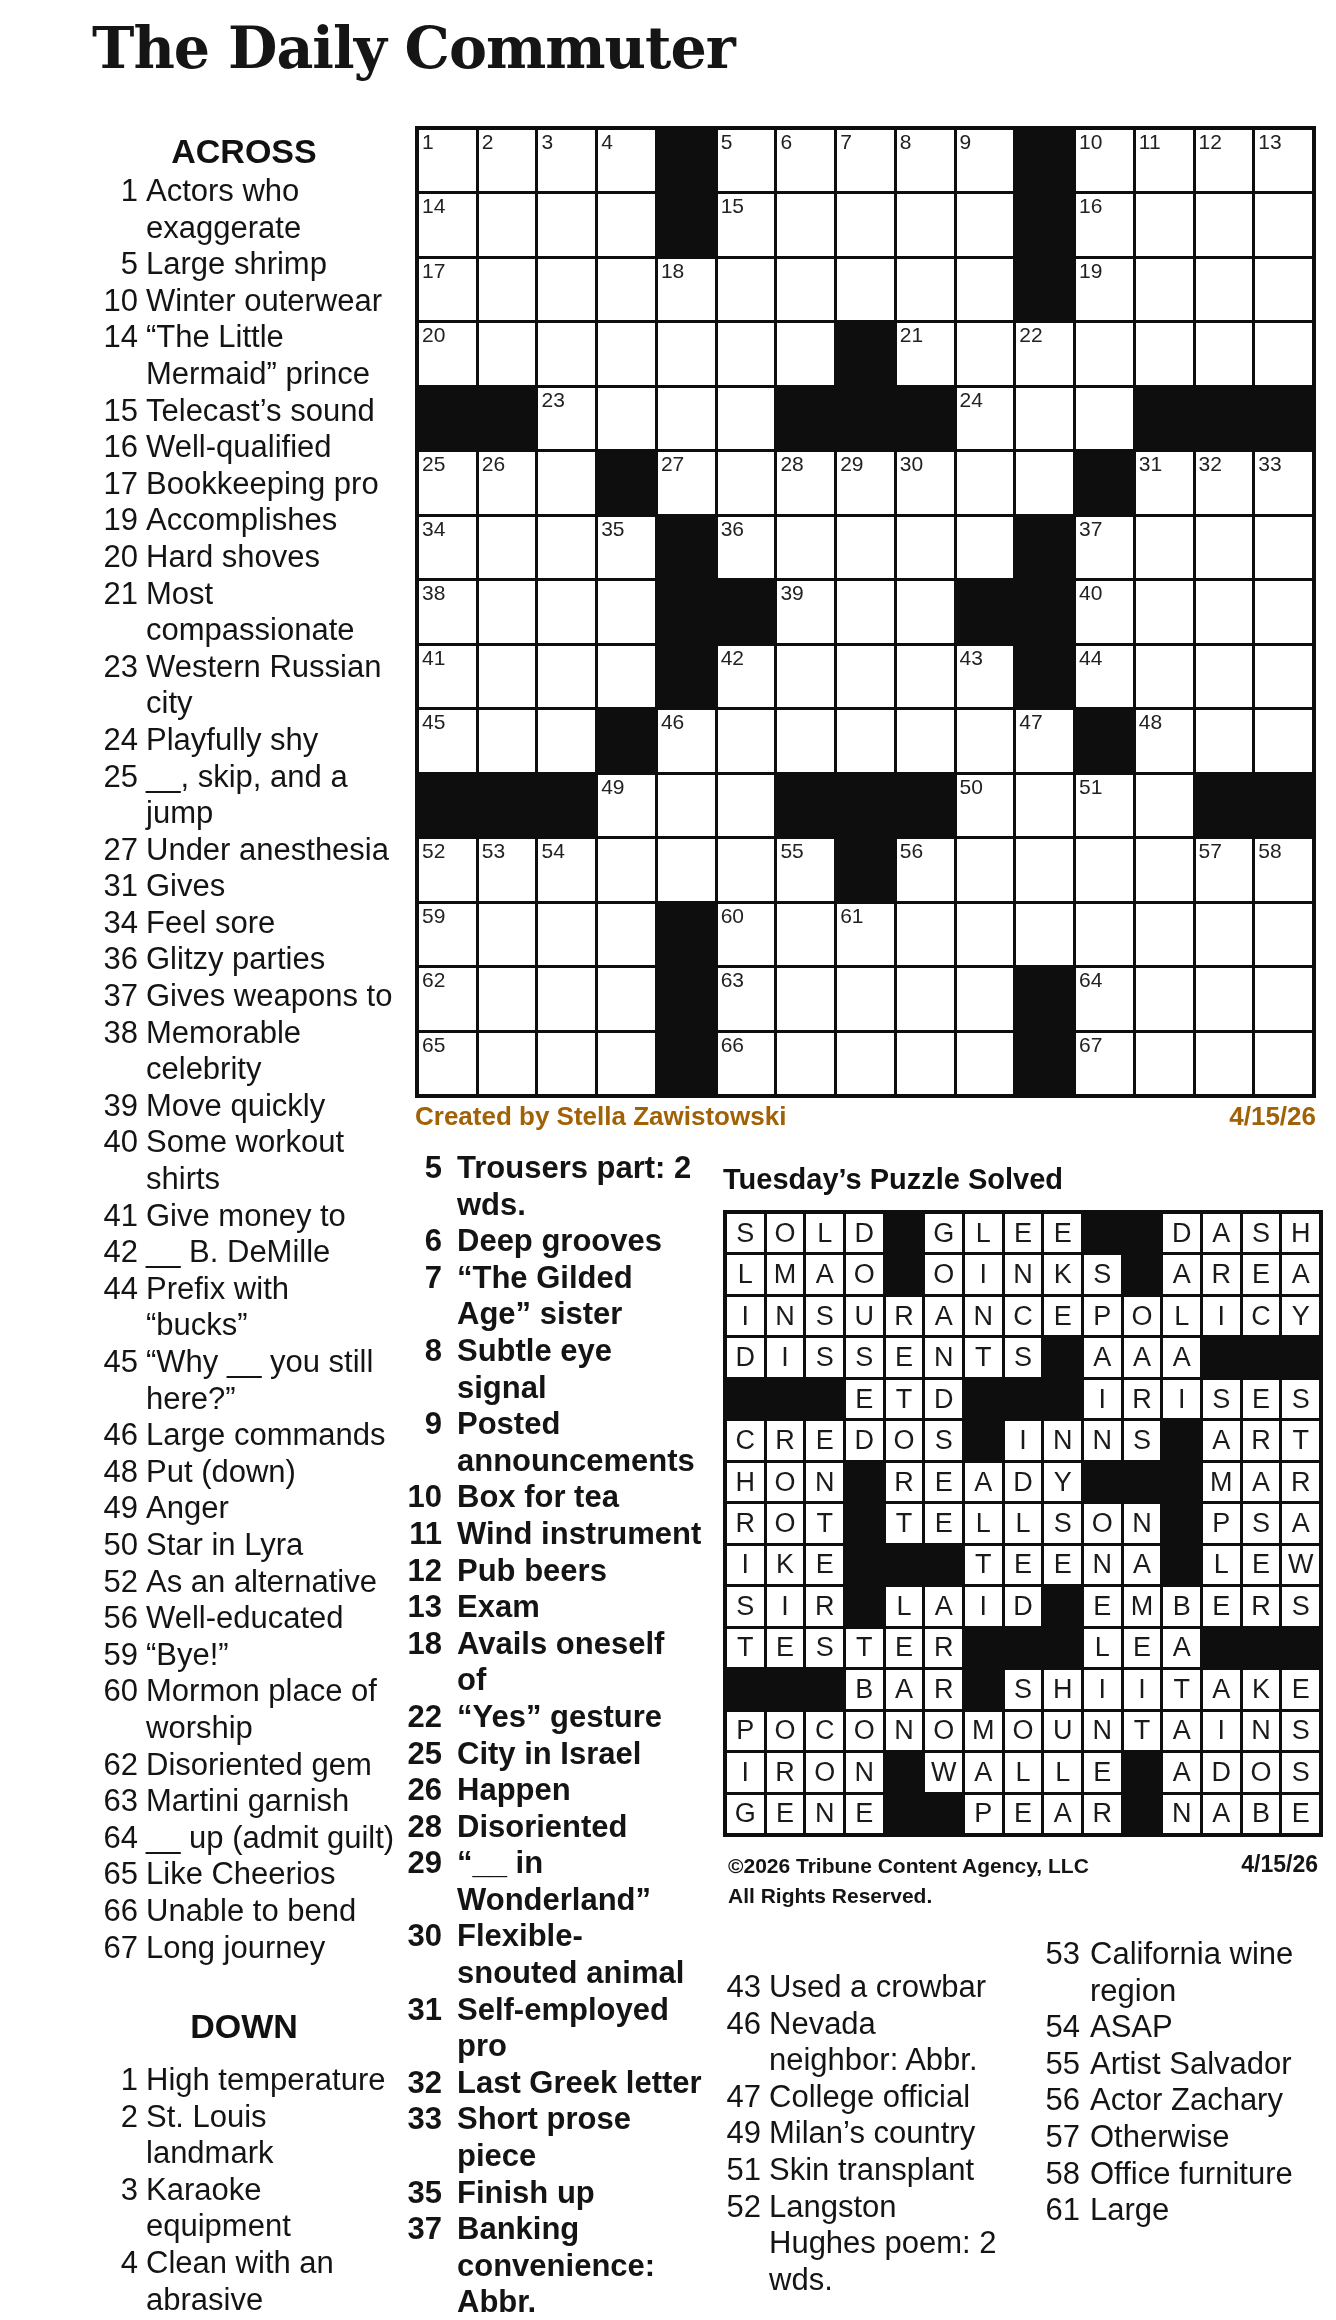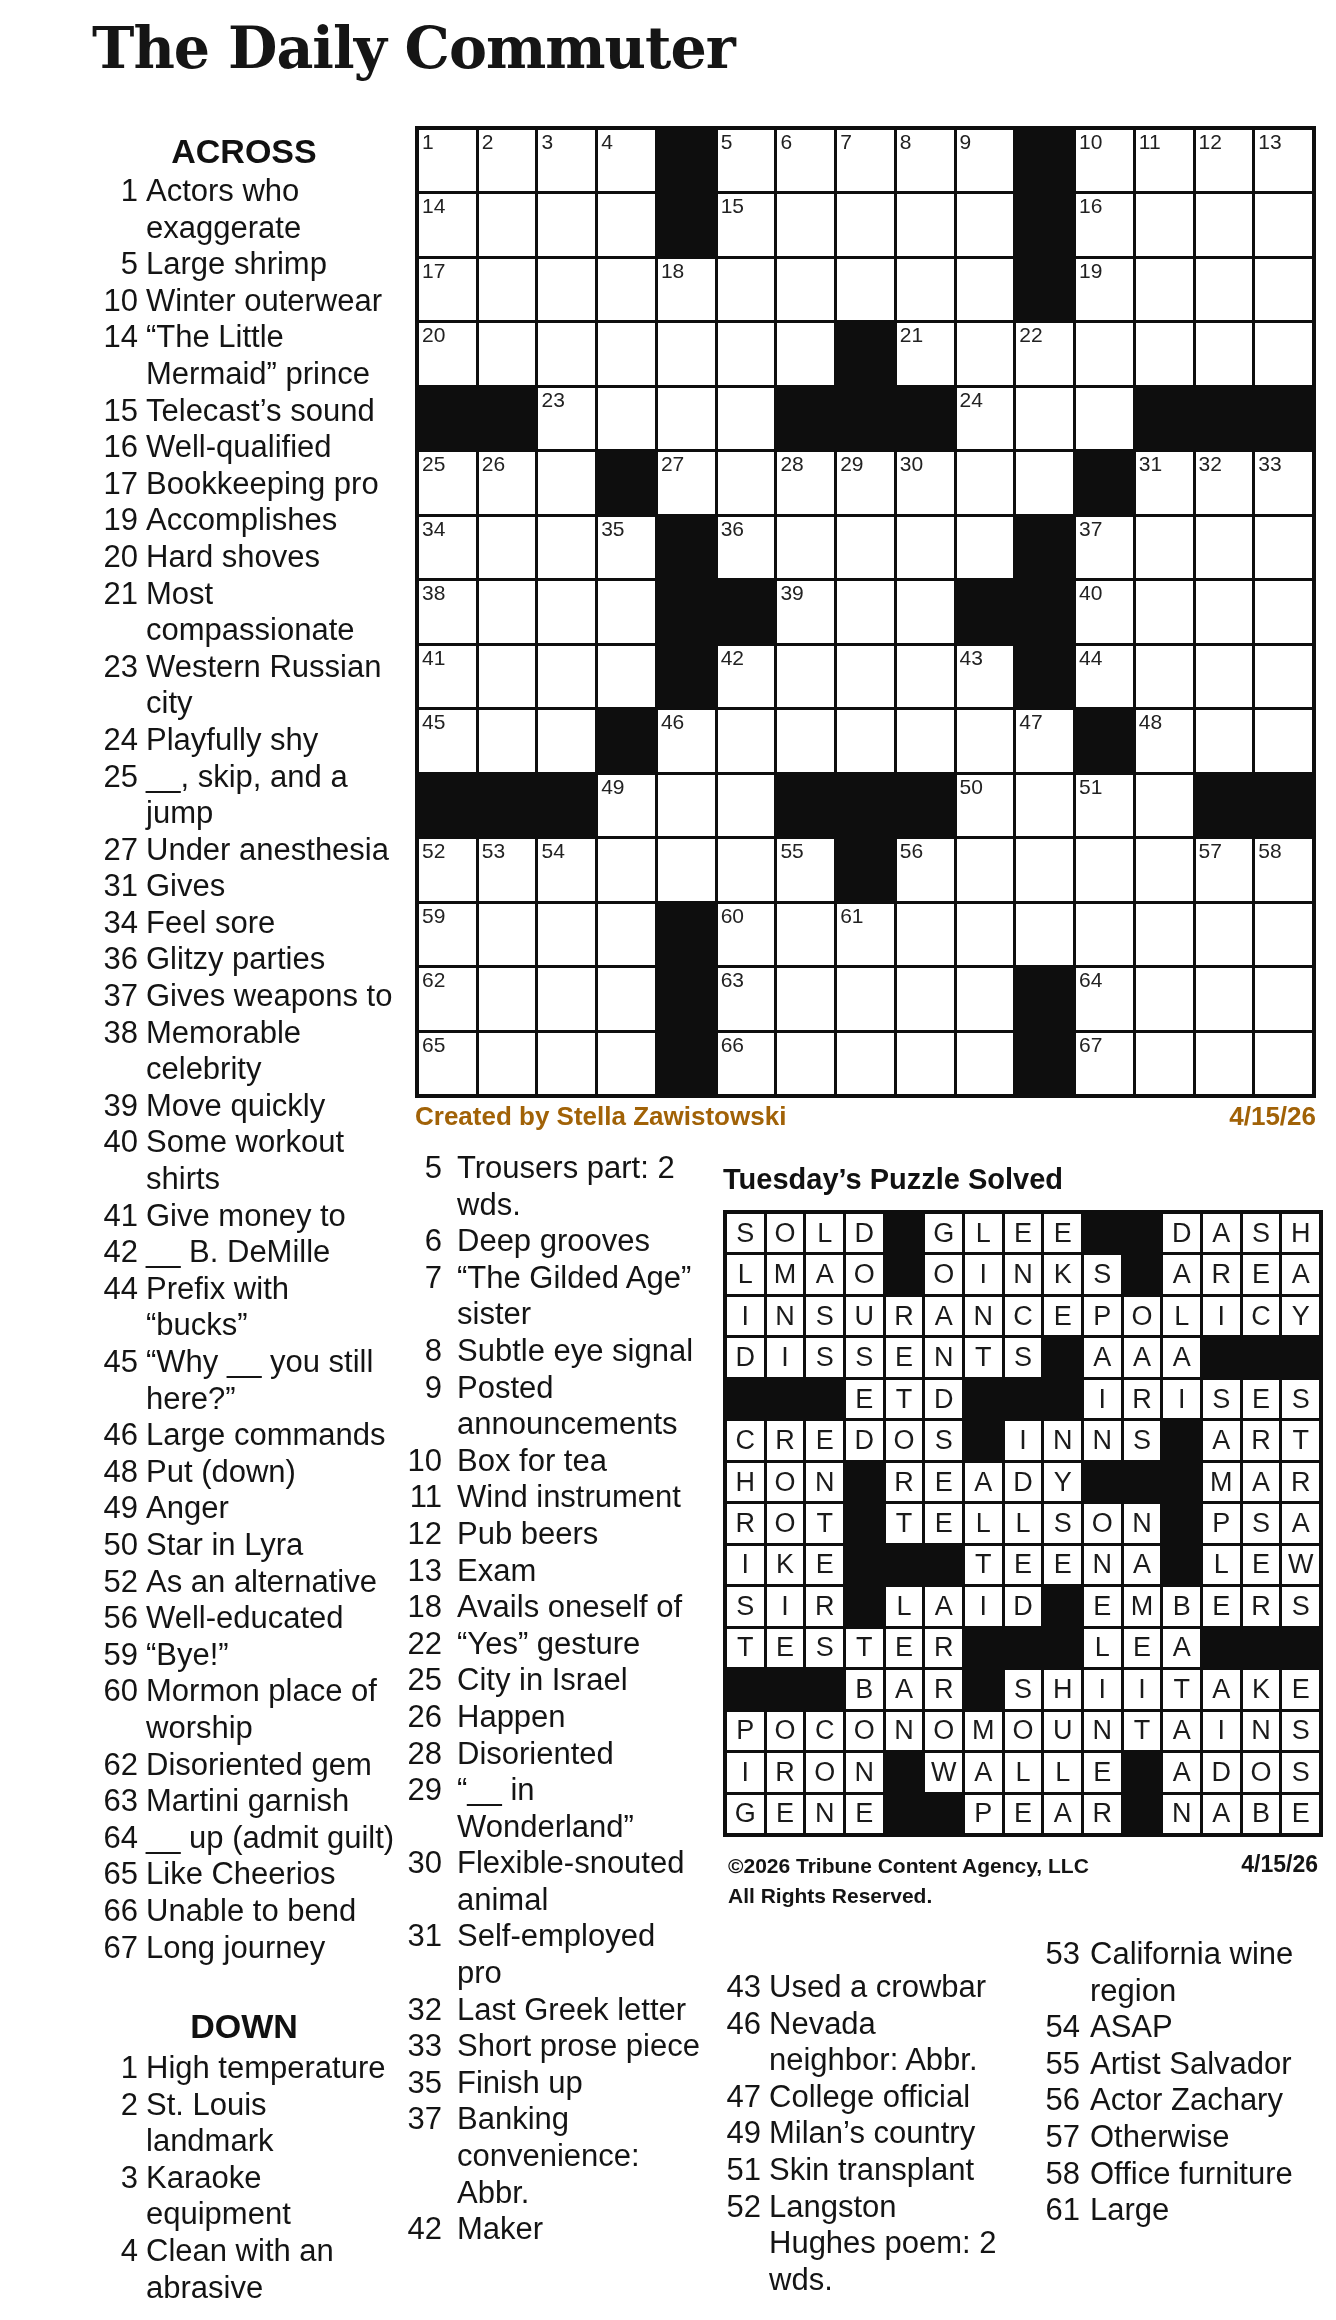--- a/index.html
+++ b/index.html
@@ -22,24 +22,24 @@
   .clues{font-size:31px;line-height:36.6px;color:#141414;}
   .clues h2{font-size:34px;line-height:40px;margin:0;text-align:center;font-weight:bold;color:#111;}
   .clues ol{list-style:none;margin:0;padding:0;}
   .clues li{margin:0;}
   .clues .n{display:inline-block;text-align:right;text-indent:0;}
 
   .col-left{left:90px;top:131px;width:308px;}
   .col-left h2.across-h{margin-bottom:2px;}
   .col-left li{padding-left:56px;text-indent:-56px;}
   .col-left .n{width:48px;margin-right:8px;}
-  .col-left h2.down-h{margin-top:40px;margin-bottom:4px;}
+  .col-left h2.down-h{margin-top:40px;margin-bottom:16px;}
 
   .col-mid{left:390px;top:1150px;width:312px;}
-  .col-mid li{padding-left:67px;text-indent:-67px;}
+  .col-mid li{padding-left:67px;text-indent:-67px;font-weight:bold;}
   .col-mid .n{width:52px;margin-right:15px;}
 
   .col-ba{left:712px;top:1936px;width:300px;margin-top:33px;}
   .col-ba li{padding-left:57px;text-indent:-57px;}
   .col-ba .n{width:49px;margin-right:8px;}
 
   .col-bb{left:1022px;top:1936px;width:305px;}
   .col-bb li{padding-left:68px;text-indent:-68px;}
   .col-bb .n{width:58px;margin-right:10px;}
 

